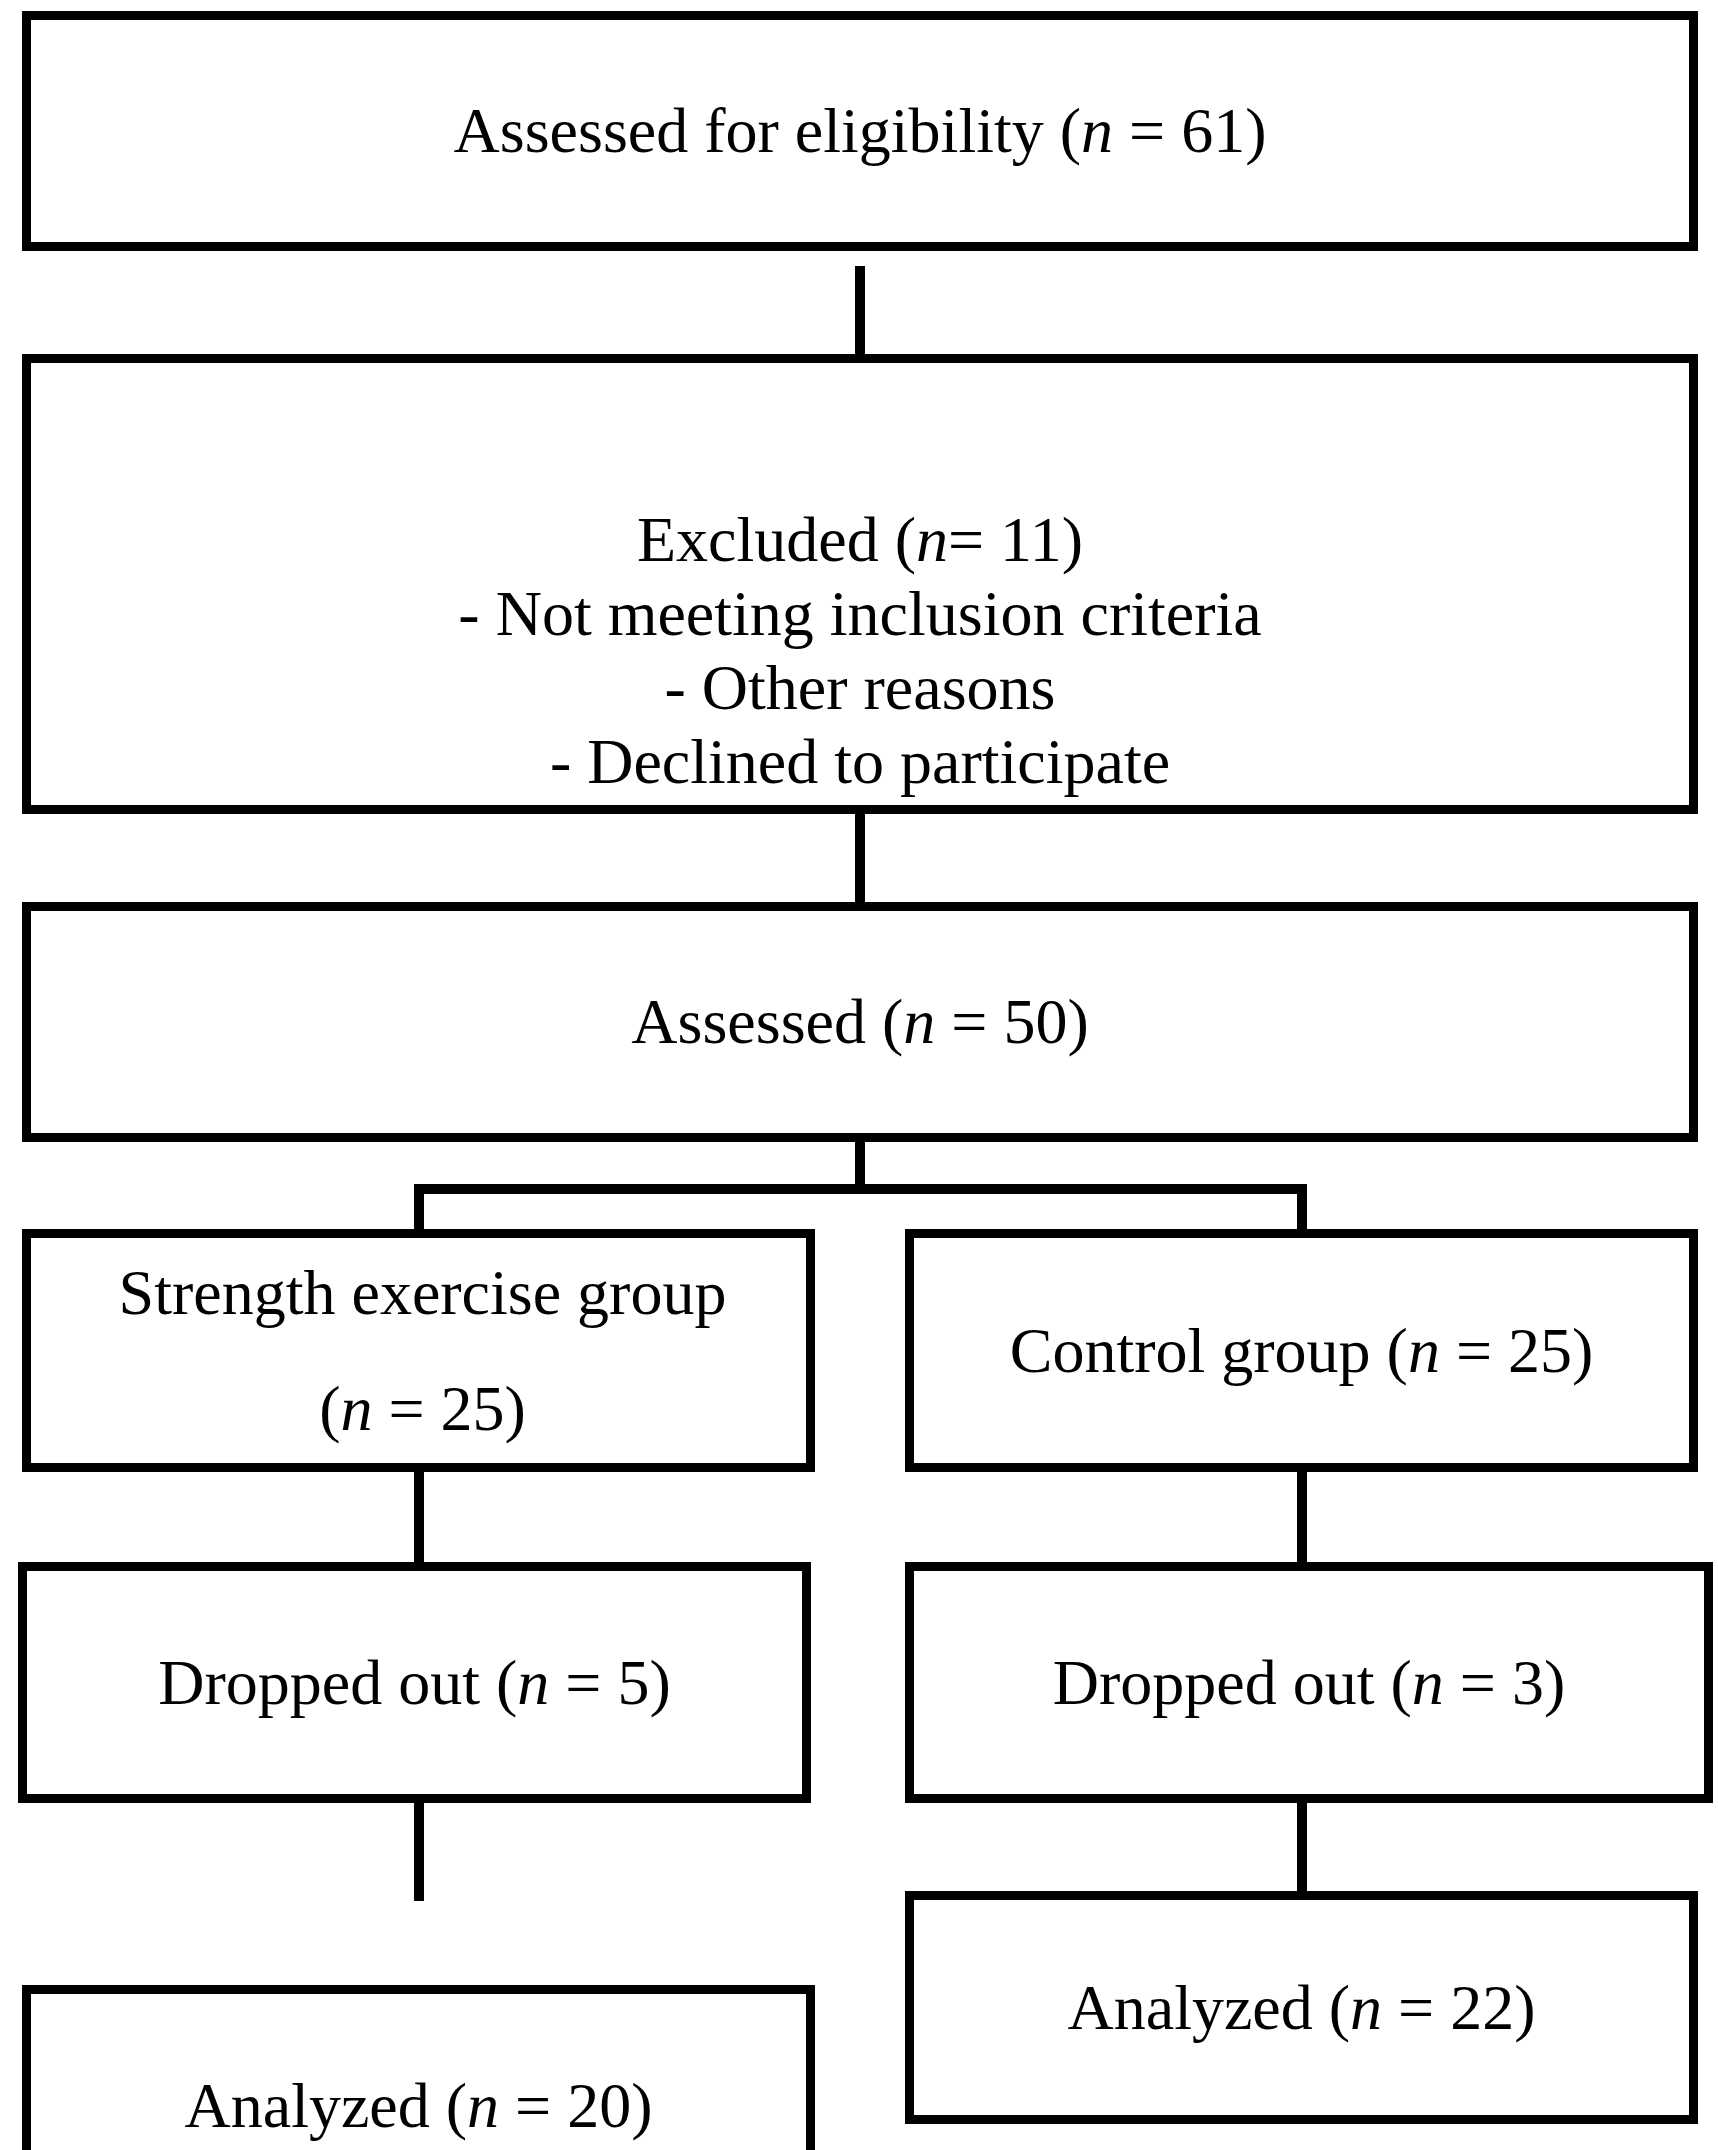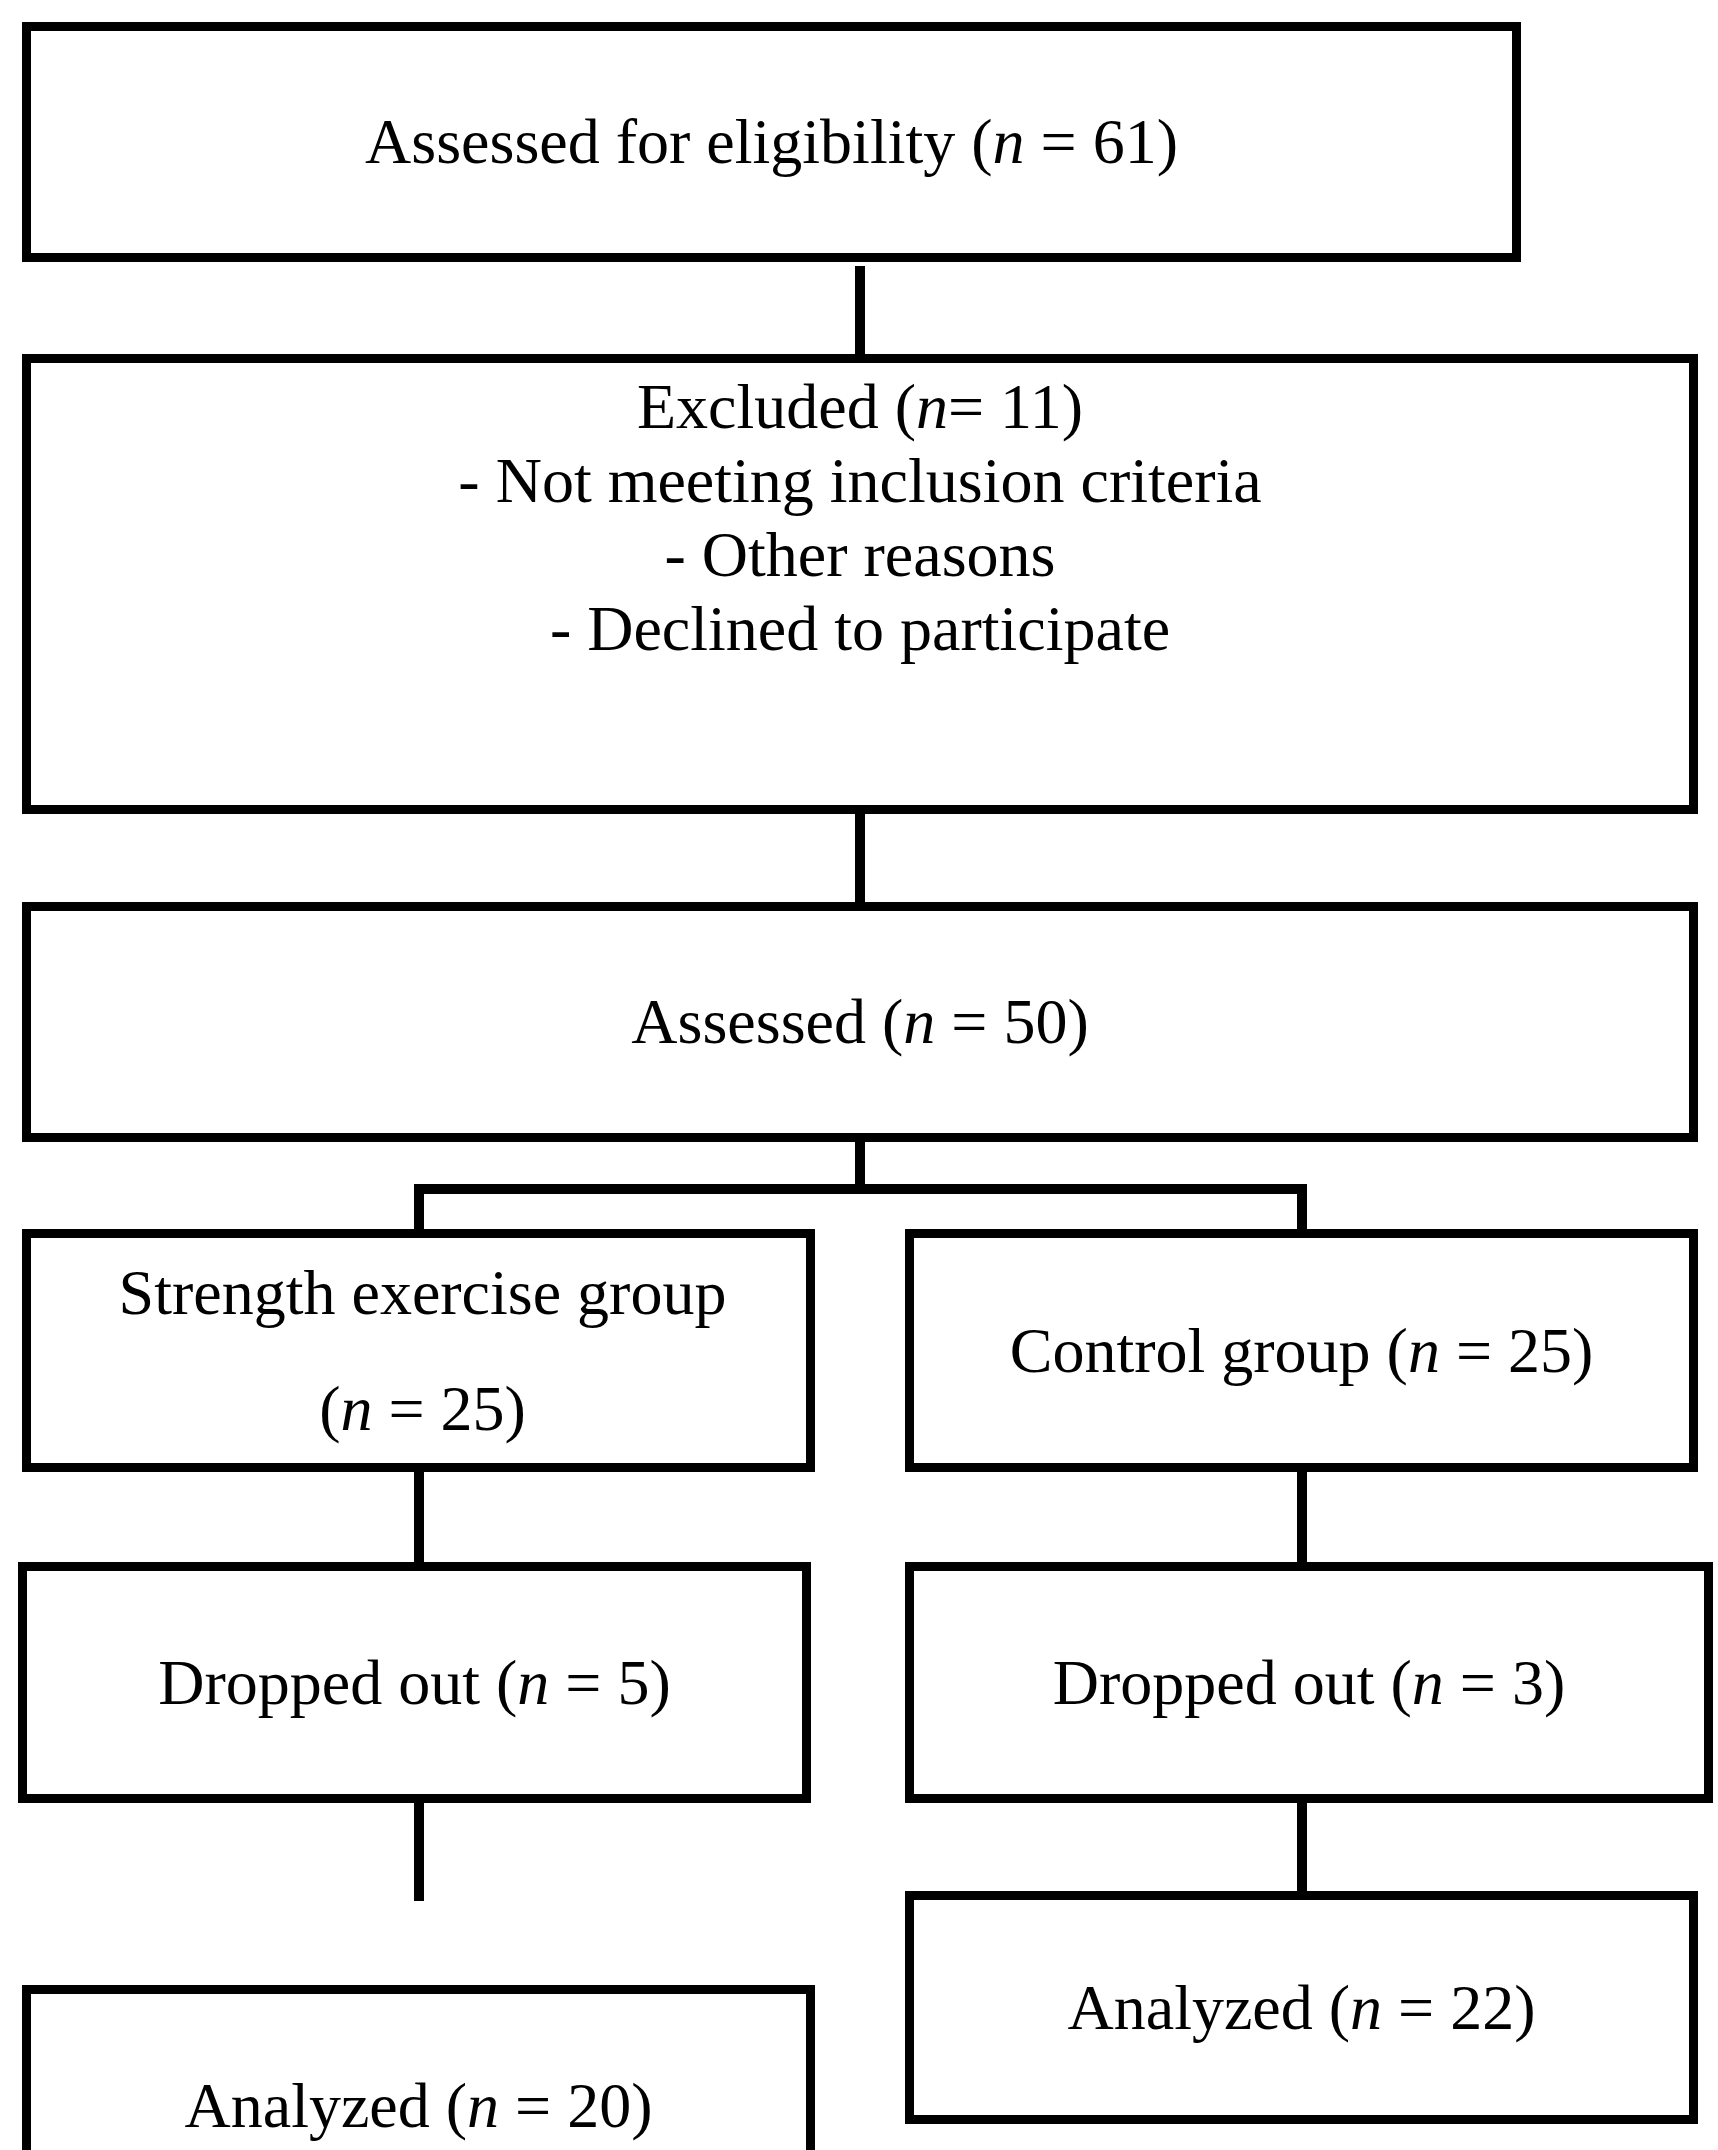--- a/index.html
+++ b/index.html
@@ -26,21 +26,21 @@
     border:9.8px solid var(--line-color);
     background:var(--bg-color);
     display:flex;
     flex-direction:column;
     justify-content:center;
     align-items:center;
     text-align:center;
     font-size:64px;
   }
   .box.list{
-    justify-content:flex-start;
+    justify-content:flex-end;
     padding:6.5px 16.4px;
   }
   .box.twoline .line{
     line-height:116px;
     margin-left:8px;
   }
   .line{
     white-space:pre-wrap;
   }
   .nvar{
@@ -66,21 +66,21 @@
   <div class="vline" style="left:855px;top:814px;height:98px"></div>
   <div class="vline" style="left:855px;top:1142px;height:52px"></div>
   <div class="hline" style="left:415px;top:1184px;width:892px"></div>
   <div class="vline" style="left:414px;top:1184px;height:55px"></div>
   <div class="vline" style="left:1297px;top:1184px;height:55px"></div>
   <div class="vline" style="left:414px;top:1472px;height:100px"></div>
   <div class="vline" style="left:1297px;top:1472px;height:100px"></div>
   <div class="vline" style="left:414px;top:1803px;height:98px"></div>
   <div class="vline" style="left:1297px;top:1803px;height:98px"></div>
 
-  <div class="box" style="left:22px;top:22px;width:1499px;height:240px">
+  <div class="box" style="left:22px;top:11px;width:1676px;height:240px">
     <div class="line"><span>Assessed for eligibility (</span><span class="nvar">n</span><span> = 61)</span></div>
   </div>
 
   <div class="box list" style="left:22px;top:354px;width:1676px;height:460px">
     <div class="line"><span>Excluded (</span><span class="nvar">n</span><span>= 11)</span></div>
     <div class="line">- Not meeting inclusion criteria</div>
     <div class="line">- Other reasons</div>
     <div class="line">- Declined to participate</div>
   </div>
 

